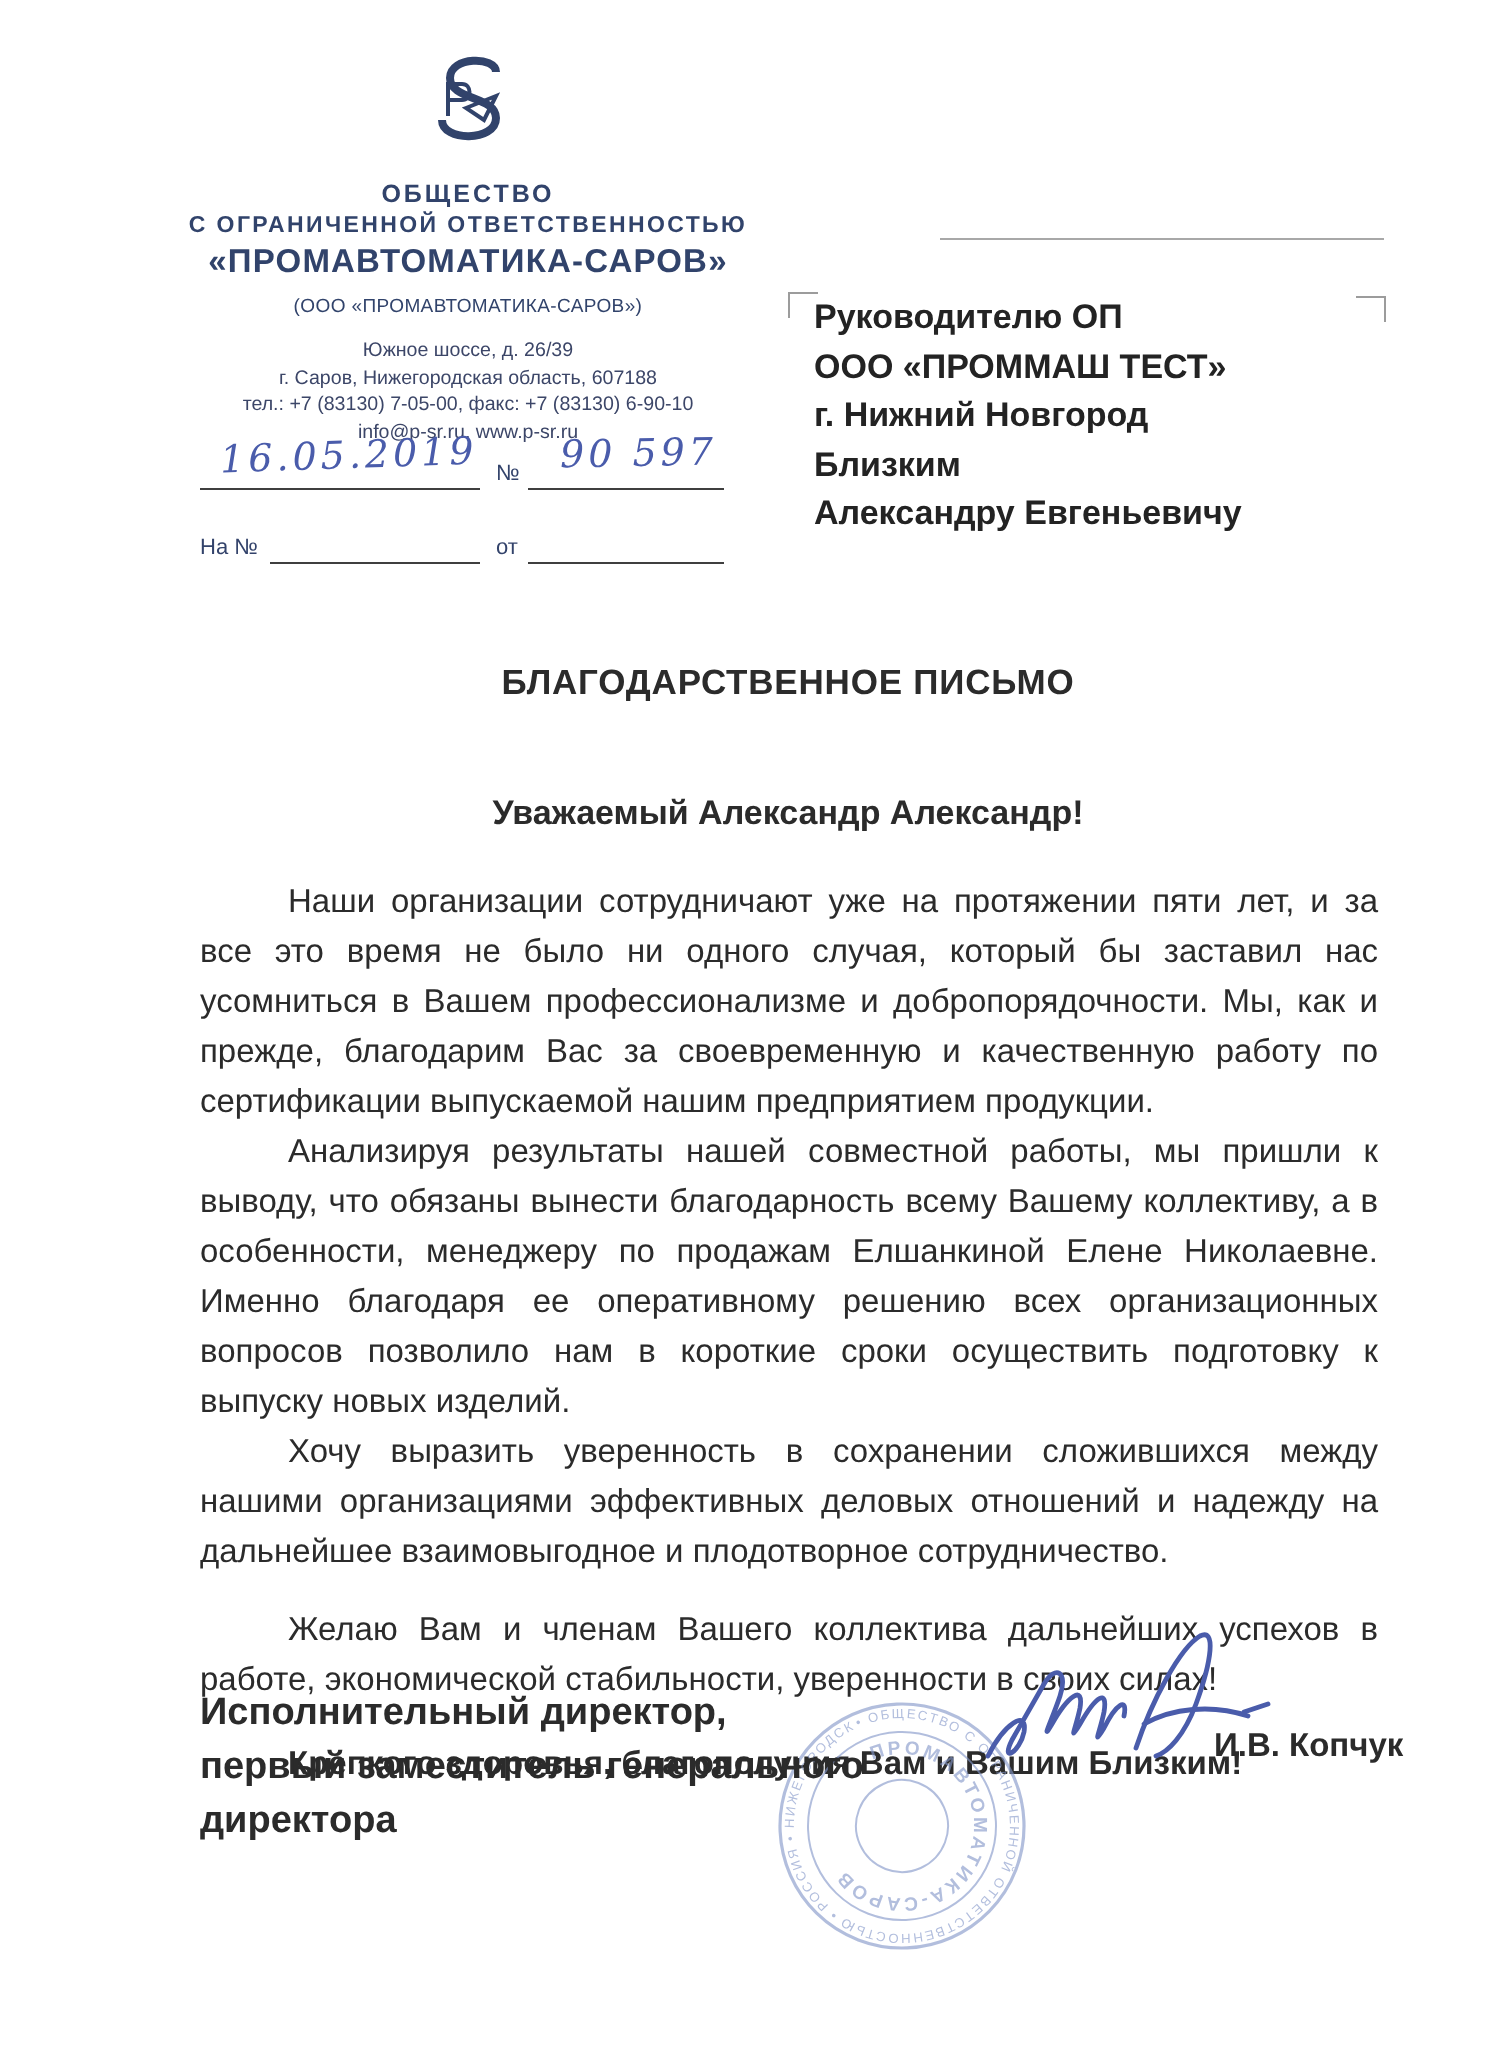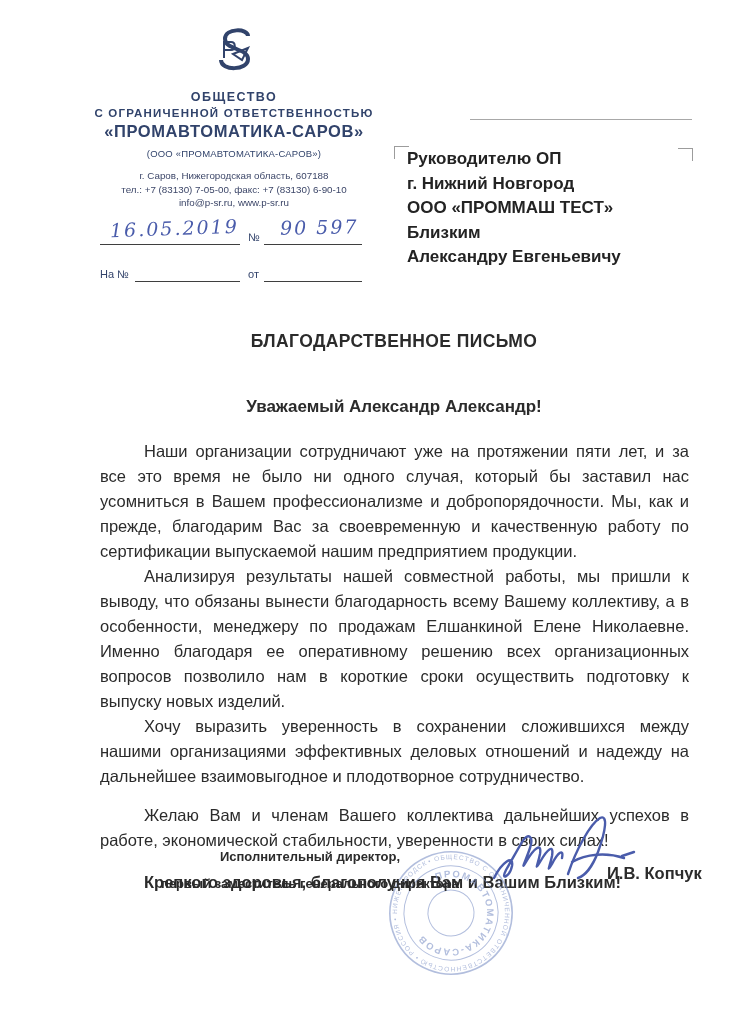--- a/index.html
+++ b/index.html
@@ -58,21 +58,21 @@
   .body-text{
     position:absolute;left:100px;top:439px;width:589px;
     font-size:16.5px;line-height:25px;text-align:justify;color:#2b2b2b;
   }
   .body-text p{margin:0;text-indent:44px;}
   .body-text p.gap1{margin-top:14px;}
   .body-text p.gap2{margin-top:17px;font-weight:bold;}
   
   .sig-position{
     position:absolute;left:100px;top:843px;width:420px;
-    font-weight:bold;font-size:13px;line-height:27px;color:#2b2b2b;text-align:center;
+    font-weight:bold;font-size:19px;line-height:27px;color:#2b2b2b;
   }
   .sig-name{
     position:absolute;left:607px;top:864px;
     font-weight:bold;font-size:16.5px;color:#2b2b2b;white-space:nowrap;
   }
   .sig-scribble{position:absolute;left:488px;top:812px;}
   .stamp{position:absolute;left:385px;top:847px;opacity:.62;}
 </style>
 </head>
 <body>
@@ -89,35 +89,36 @@
           <path d="M19 34 L19 18 L26 18 C31 18 31 26 26 26 L19 26"></path>
           <path d="M28 30 L43 24 L37 36 Z"></path>
         </g>
       </svg>
     </div>
     <div class="org-line1">ОБЩЕСТВО</div>
     <div class="org-line2">С ОГРАНИЧЕННОЙ ОТВЕТСТВЕННОСТЬЮ</div>
     <div class="org-name">«ПРОМАВТОМАТИКА-САРОВ»</div>
     <div class="org-short">(ООО «ПРОМАВТОМАТИКА-САРОВ»)</div>
     <div class="address">
+      <div>Южное шоссе, д. 26/39</div>
       <div>г. Саров, Нижегородская область, 607188</div>
       <div>тел.: +7 (83130) 7-05-00, факс: +7 (83130) 6-90-10</div>
       <div>info@p-sr.ru, www.p-sr.ru</div>
     </div>
   </div>
 
   <div class="head-rule"></div>
 
   <div class="bracket tl"></div>
   <div class="bracket tr"></div>
 
   <div class="recipient">
     <div>Руководителю ОП</div>
+    <div>ООО «ПРОММАШ ТЕСТ»</div>
     <div>г. Нижний Новгород</div>
-    <div>ООО «ПРОММАШ ТЕСТ»</div>
     <div>Близким</div>
     <div>Александру Евгеньевичу</div>
   </div>
 
   <div class="refblock">
     <div class="refrow">
       <span class="hand date">16.05.2019</span>
       <span class="uline" style="left:0;width:140px;"></span>
       <span class="lbl" style="left:148px;">№</span>
       <span class="hand num">90 597</span>

